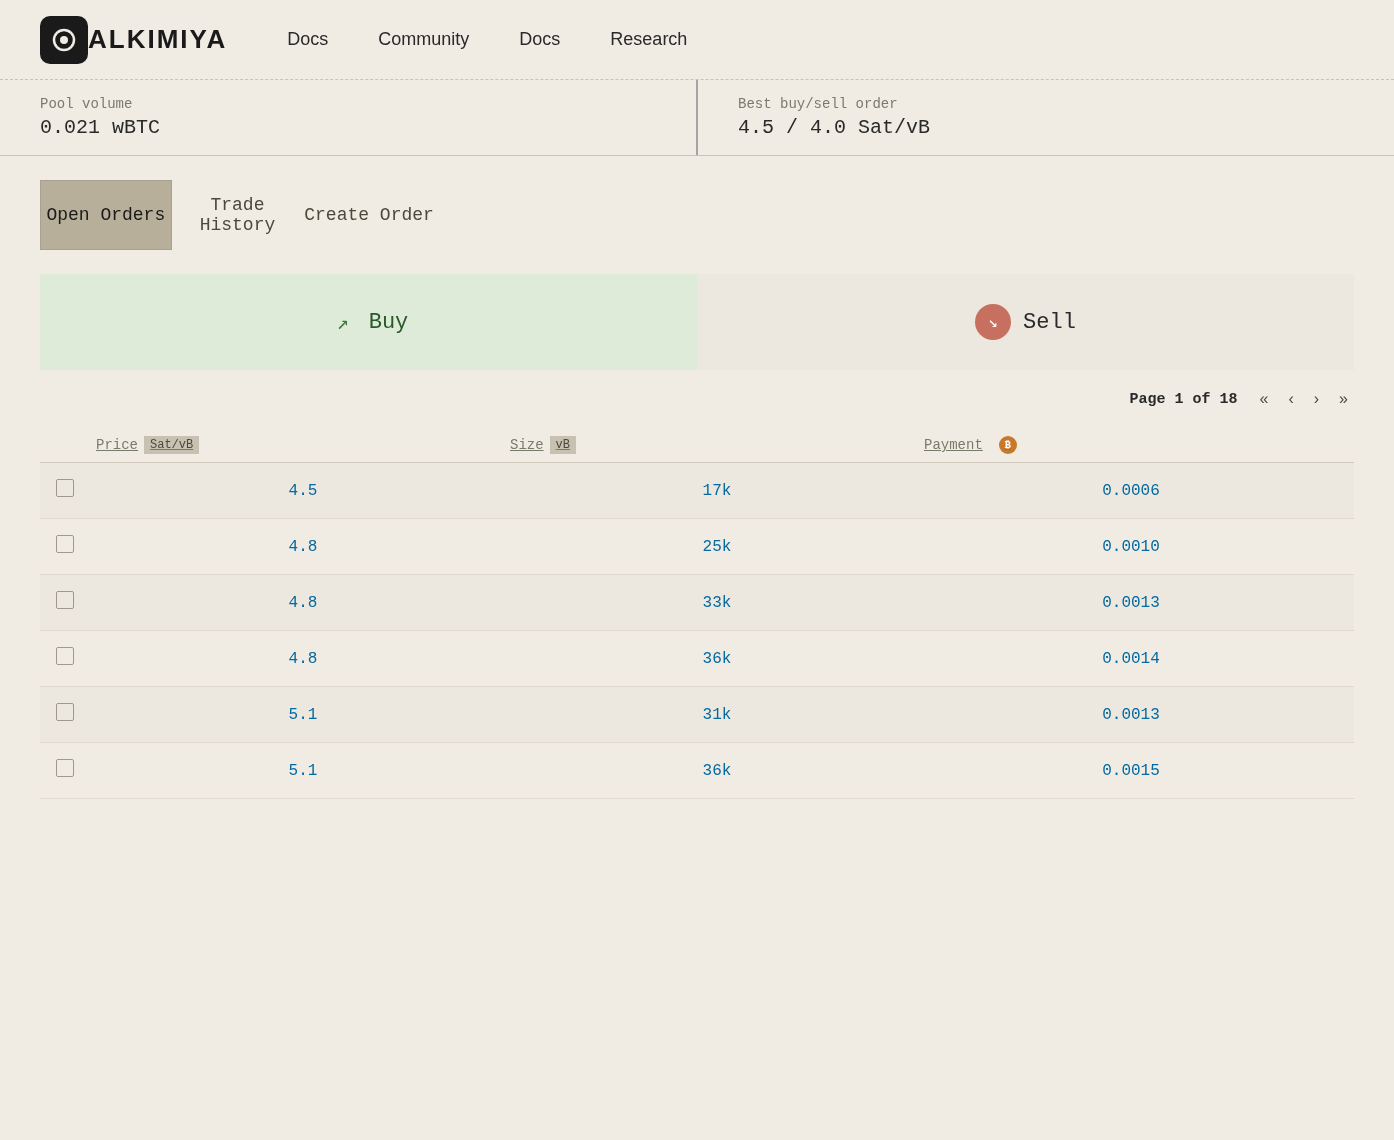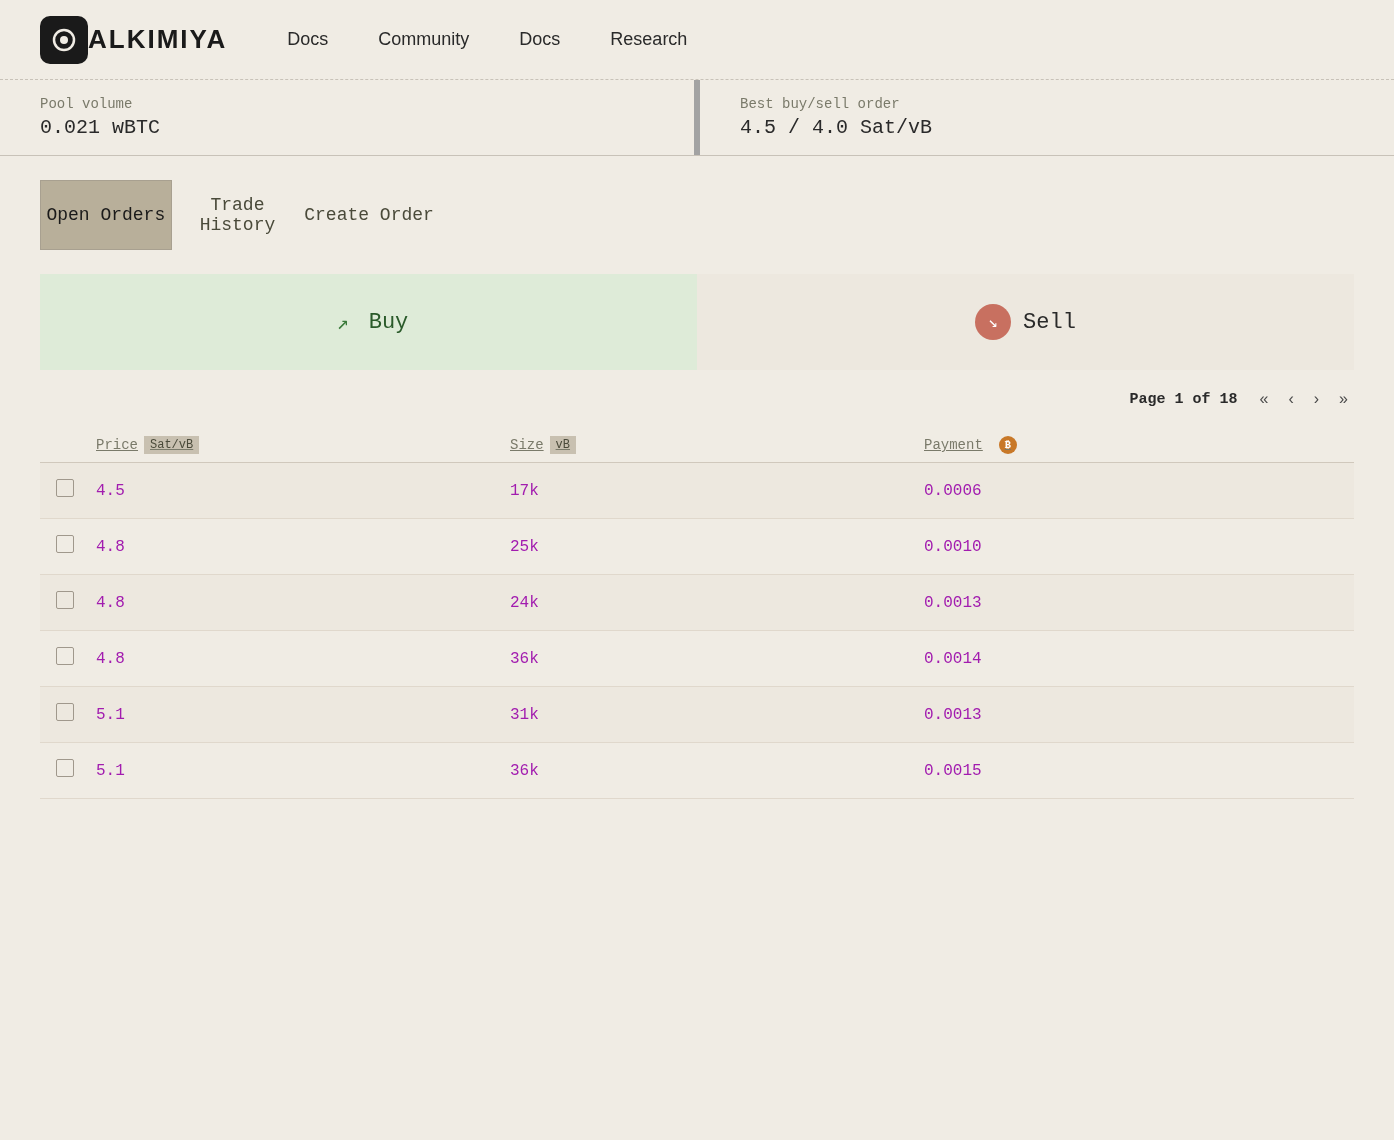--- a/index.html
+++ b/index.html
@@ -67,21 +67,21 @@
 
     
     .stats-bar {
       display: flex;
       border-bottom: 1px solid #c8c2b8;
     }
 
     .stat-block {
       flex: 1;
       padding: 16px 40px;
-      border-right: 6px solid #a3a3a3;
+      border-right: 2px solid #a3a3a3;
     }
 
     .stat-block:last-child {
       border-right: none;
     }
 
     .stat-label {
       font-size: 14px;
       color: #7a7a6a;
       margin-bottom: 4px;
@@ -276,22 +276,23 @@
       height: 18px;
       border: 1px solid #a0988c;
       background: transparent;
       cursor: pointer;
       appearance: none;
       border-radius: 2px;
     }
 
     .cell-value {
       font-size: 16px;
-      color: #a21caf;
-      font-family: 'Courier New', Courier, monospace;
+      color: #0369a1;
+      font-family: 'Courier New', Courier, monospace;
+      text-align: center;
     }
   </style>
 </head>
 <body>
 
 <header class="header">
   <div class="logo-area">
     <div class="logo-icon">
       <svg viewBox="0 0 28 28" xmlns="http://www.w3.org/2000/svg">
         <circle cx="14" cy="14" r="10" fill="none" stroke="#f0ece4" stroke-width="2.5"></circle>
@@ -378,21 +379,21 @@
       </div>
       <div class="cell-value">4.8</div>
       <div class="cell-value">25k</div>
       <div class="cell-value">0.0010</div>
     </div>
       <div class="table-row">
       <div>
         <input type="checkbox" class="row-checkbox" style="">
       </div>
       <div class="cell-value">4.8</div>
-      <div class="cell-value">24k</div>
+      <div class="cell-value">33k</div>
       <div class="cell-value">0.0013</div>
     </div>
       <div class="table-row">
       <div>
         <input type="checkbox" class="row-checkbox" style="">
       </div>
       <div class="cell-value">4.8</div>
       <div class="cell-value">36k</div>
       <div class="cell-value">0.0014</div>
     </div>

